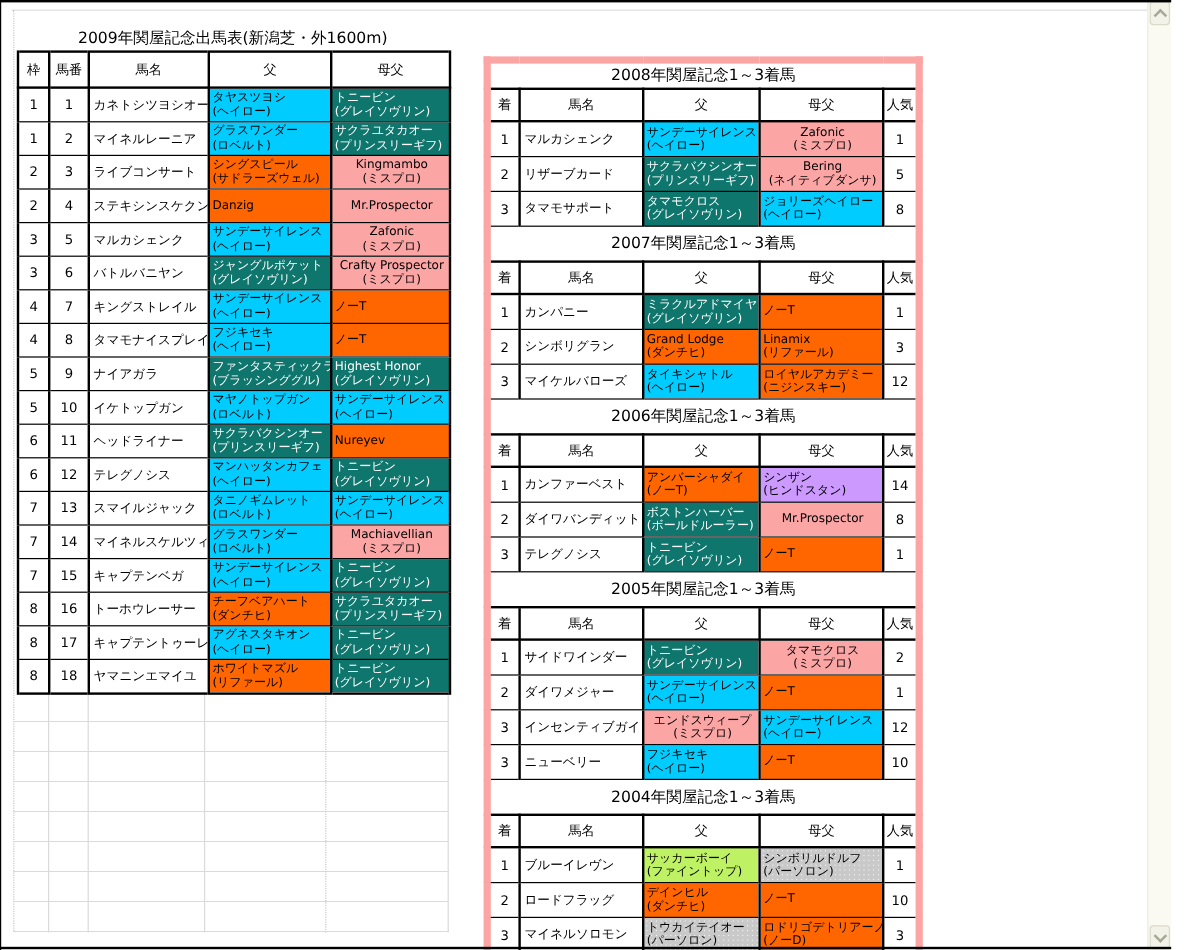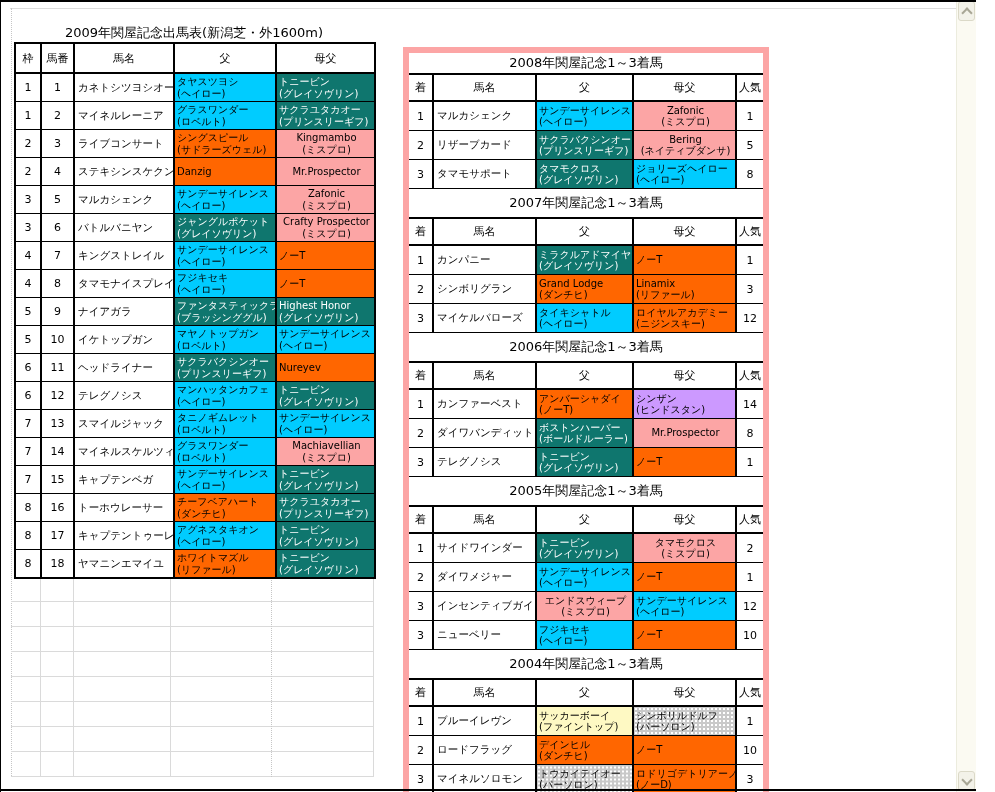--- a/index.html
+++ b/index.html
@@ -45,21 +45,21 @@
   .main-table td{height:27px;}
   .right-table td{height:28px;}
   .right-table .hdr td{height:25px;}
 
   
   .bg-cyan{background:#00CCFF;}
   .bg-orange{background:#FF6600;margin-left:12px;}
   .bg-plum{background:#0f766e;color:#FFFFFF;}
   .bg-green{background:#fca5a5;text-align:center;}
   .bg-violet{background:#CC99FF;margin-top:23px;}
-  .bg-gold{background:#fef9c3;}
+  .bg-gold{background:#bef264;}
   .bg-gray{
     background-color:#C9C9C9;
     background-image:radial-gradient(#FFFFFF 26%, rgba(255,255,255,0) 28%);
     background-size:4px 4px;
   }
 
   
   .scrollbar{
     position:absolute;right:0;top:0;width:20px;height:792px;
     background:#FBFAF2;border-left:1px solid #ECECDE;

